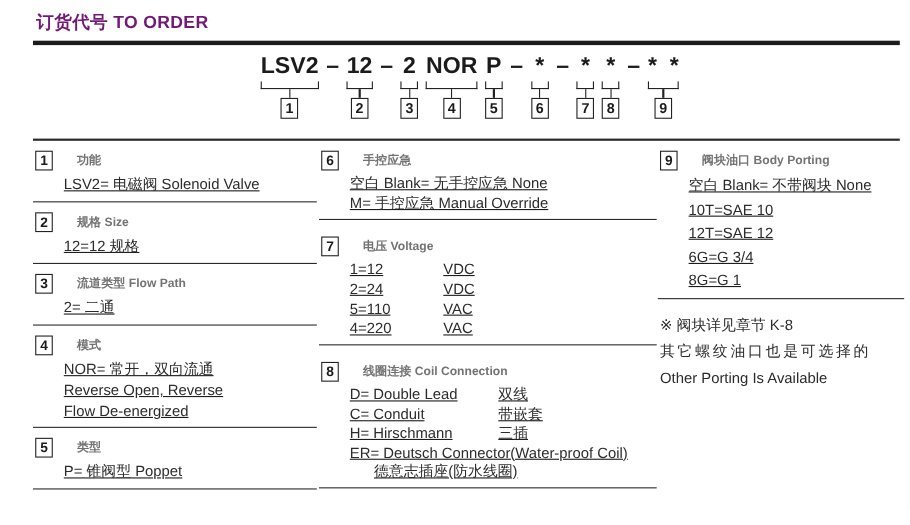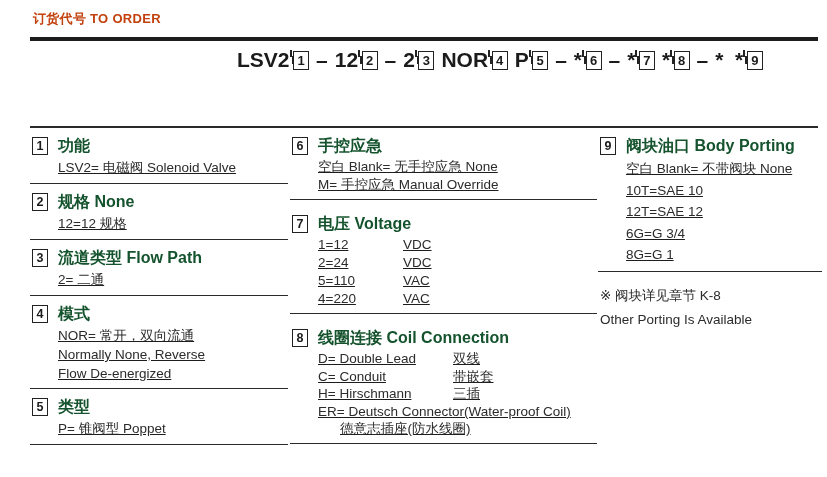--- a/index.html
+++ b/index.html
@@ -5,34 +5,34 @@
   * { margin:0; padding:0; box-sizing:border-box; }
   html,body { background:#f4f4f4; }
   body { font-family:"Liberation Sans","DejaVu Sans",sans-serif; }
   #page {
     position:relative; width:827px; height:477px; background:#ffffff;
     color:#1d1d1d; overflow:hidden;
   }
   
   .page-title {
     position:absolute; left:33px; top:10px;
-    font-size:13px; font-weight:bold; letter-spacing:.3px; color:#c2410c;
+    font-size:16px; font-weight:bold; letter-spacing:.3px; color:#701a75;
   }
   .rule-thick {
     position:absolute; left:30px; top:37px; width:788px; height:4px; background:#1c1c1c;
   }
   .rule-thin {
     position:absolute; left:30px; top:126px; width:788px; height:1.5px; background:#2a2a2a;
   }
   
   .code-diagram {
     position:absolute; left:237px; top:48px;
     display:flex; align-items:flex-start; gap:7px;
   }
-  .seg { display:flex; flex-direction:row; align-items:center; }
+  .seg { display:flex; flex-direction:column; align-items:center; }
   .seg-text {
     font-size:21px; font-weight:bold; line-height:24px; color:#1b1b1b; white-space:pre;
   }
   .bracket {
     align-self:stretch; height:7px; margin-top:2px;
     border-left:1.5px solid #222; border-right:1.5px solid #222; border-bottom:1.5px solid #222;
   }
   .stem { width:1.5px; height:8px; background:#222; }
   .codebox {
     min-width:16px; height:19px; padding:0 3px; border:1.5px solid #222;
@@ -46,21 +46,21 @@
   .col-right  { left:598px; width:224px; }
 
   .item { border-bottom:1.5px solid #2a2a2a; padding-bottom:5px; margin-bottom:8px; }
   .col-middle .item { margin-bottom:14px; }
   .item-head { display:flex; align-items:center; gap:10px; margin-bottom:2px; margin-left:2px; }
   .numbox {
     min-width:16px; height:18px; padding:0 3px; border:1.5px solid #222;
     display:flex; align-items:center; justify-content:center;
     font-size:12.5px; font-weight:600; color:#1b1b1b; flex:0 0 auto;
   }
-  .item-title { font-size:16px; font-weight:bold; color:#14532d; line-height:20px; }
+  .item-title { font-size:11px; font-weight:bold; color:#737373; line-height:20px;margin-left:12px; }
   .item-body { margin-left:28px;text-decoration:underline; }
   .row { display:flex; font-size:13.5px; color:#2b2b2b; }
   .col-left  .row { line-height:20px; }
   .col-left [data-name="spec-item-4"] .row { line-height:19px;text-align:center; }
   .col-middle .row { line-height:18px; }
   [data-name="spec-item-8"] .row { line-height:17.5px; }
   .col-right .row { line-height:21.5px; }
   .row .label { white-space:pre; }
   .row.has-note .label { flex:0 0 auto; }
   .row .note { white-space:pre; }
@@ -159,21 +159,21 @@
         </div>
         <div class="item-body" data-name="spec-item-body">
           <div class="row" data-name="spec-row">
             <span class="label" data-name="row-label">LSV2= 电磁阀 Solenoid Valve</span>
           </div>
         </div>
       </div>
       <div class="item" data-name="spec-item-2">
         <div class="item-head" data-name="spec-item-header">
           <span class="numbox" data-name="item-number-box">2</span>
-          <span class="item-title" data-name="item-title">规格 None</span>
+          <span class="item-title" data-name="item-title">规格 Size</span>
         </div>
         <div class="item-body" data-name="spec-item-body">
           <div class="row" data-name="spec-row">
             <span class="label" data-name="row-label">12=12 规格</span>
           </div>
         </div>
       </div>
       <div class="item" data-name="spec-item-3">
         <div class="item-head" data-name="spec-item-header">
           <span class="numbox" data-name="item-number-box">3</span>
@@ -188,21 +188,21 @@
       <div class="item" data-name="spec-item-4">
         <div class="item-head" data-name="spec-item-header">
           <span class="numbox" data-name="item-number-box">4</span>
           <span class="item-title" data-name="item-title">模式</span>
         </div>
         <div class="item-body" data-name="spec-item-body">
           <div class="row" data-name="spec-row">
             <span class="label" data-name="row-label">NOR= 常开，双向流通</span>
           </div>
           <div class="row" data-name="spec-row">
-            <span class="label" data-name="row-label">Normally None, Reverse</span>
+            <span class="label" data-name="row-label">Reverse Open, Reverse</span>
           </div>
           <div class="row" data-name="spec-row">
             <span class="label" data-name="row-label">Flow De-energized</span>
           </div>
         </div>
       </div>
       <div class="item" data-name="spec-item-5">
         <div class="item-head" data-name="spec-item-header">
           <span class="numbox" data-name="item-number-box">5</span>
           <span class="item-title" data-name="item-title">类型</span>
@@ -302,17 +302,18 @@
               <span class="label" data-name="row-label">6G=G 3/4</span>
             </div>
             <div class="row" data-name="spec-row">
               <span class="label" data-name="row-label">8G=G 1</span>
             </div>
           </div>
         </div>
       </div>
     <div class="porting-note" data-name="porting-note">
       <div class="note-line" data-name="porting-note-line">※ 阀块详见章节 K-8</div>
+      <div class="note-line spaced" data-name="porting-note-line">其它螺纹油口也是可选择的</div>
       <div class="note-line" data-name="porting-note-line">Other Porting Is Available</div>
     </div>
   </div>
 
 </div>
 
 </body></html>

